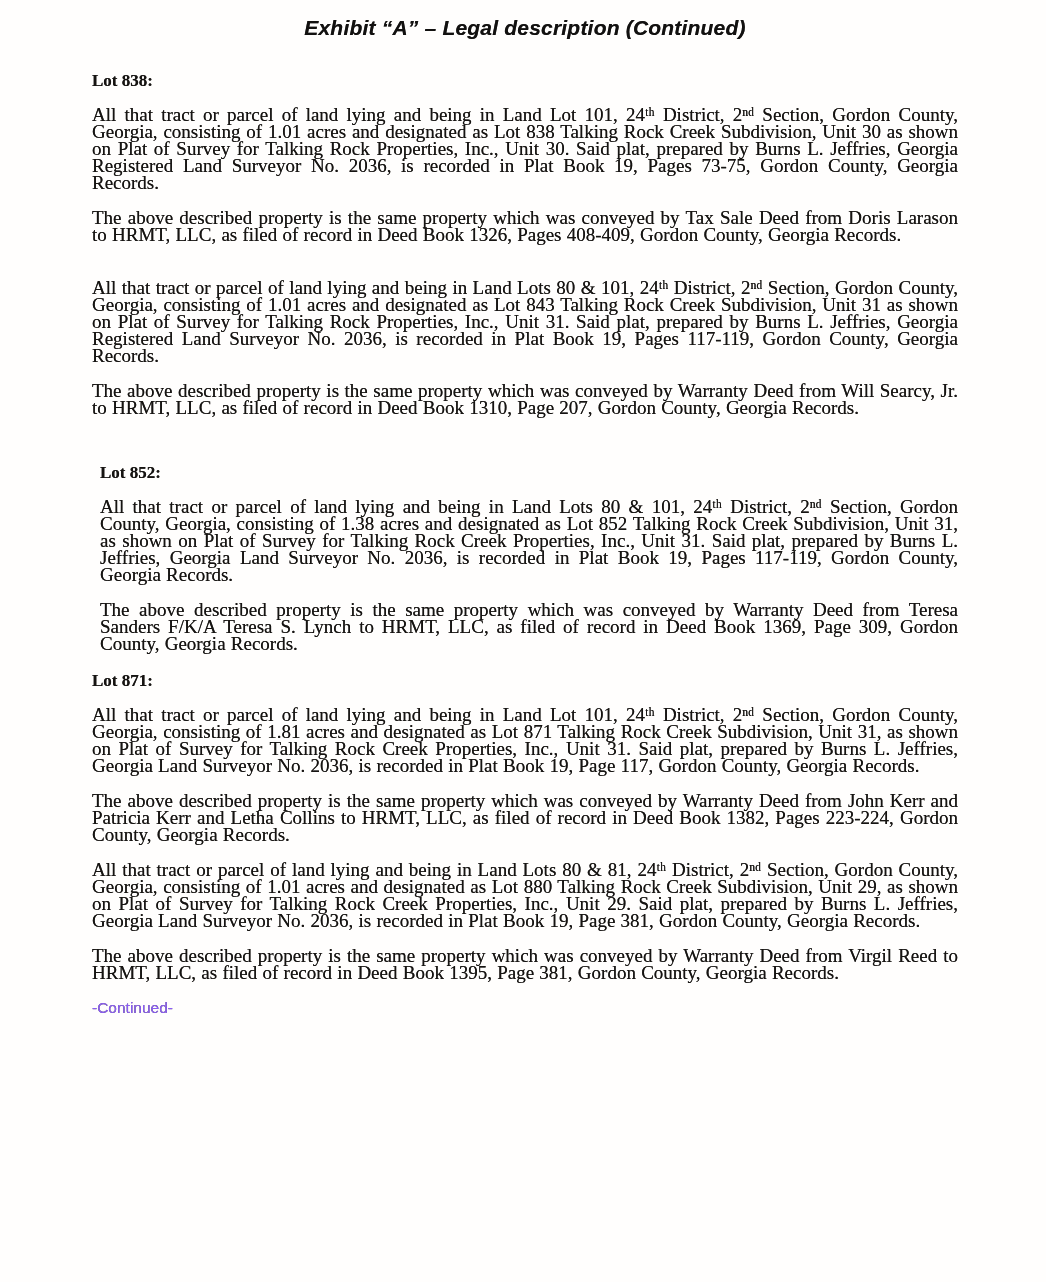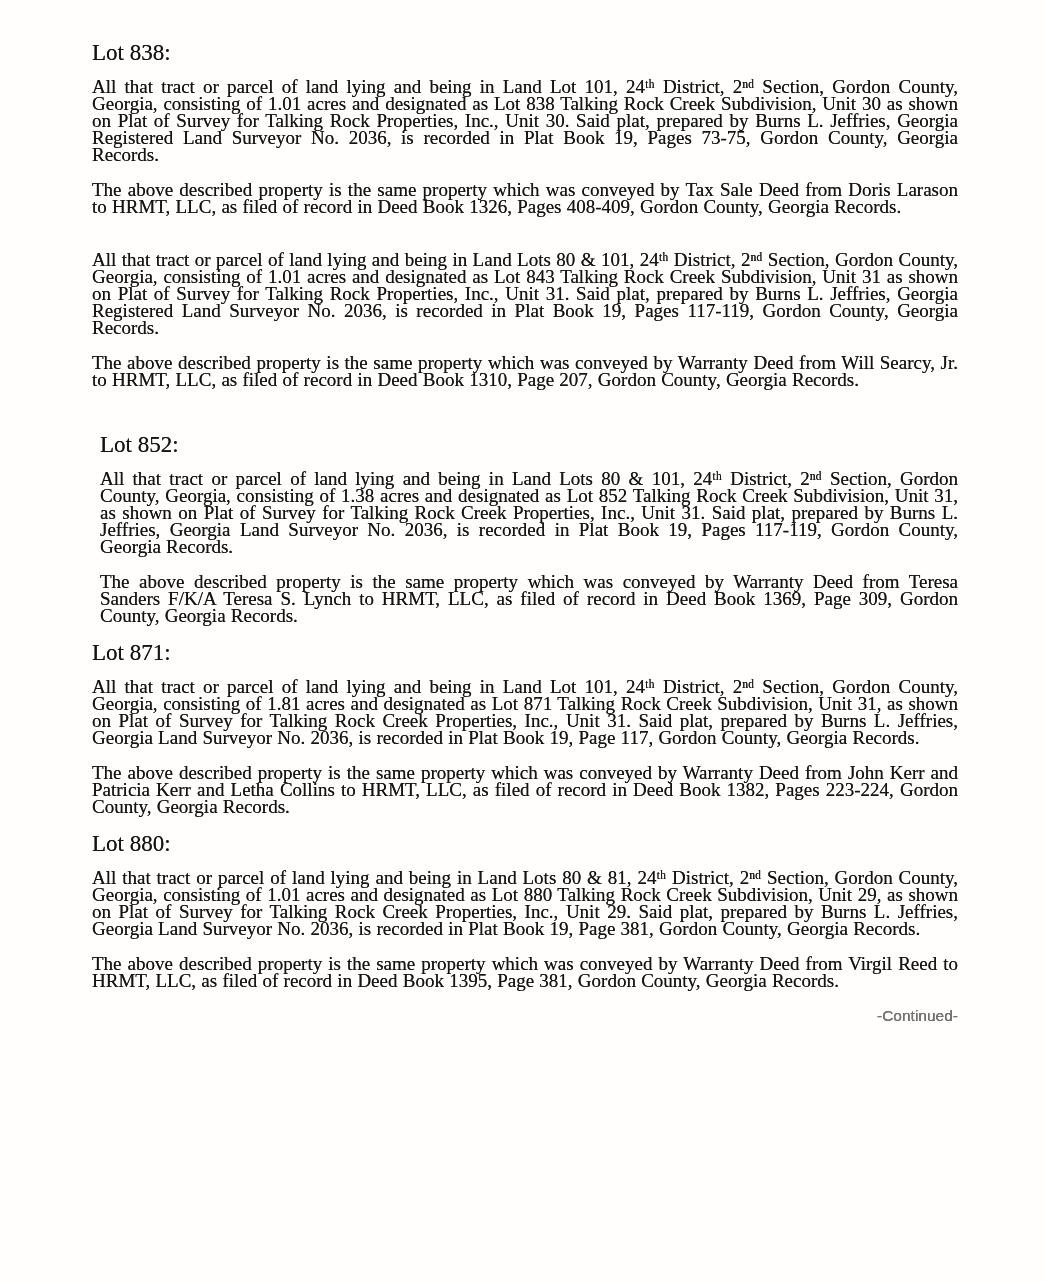--- a/index.html
+++ b/index.html
@@ -31,47 +31,48 @@
   }
   .sections { display: block; }
   .section { margin: 0; }
   
   .section:nth-of-type(1) { margin-top: 26px; }
   .section:nth-of-type(2) { margin-top: 36px; }
   .section:nth-of-type(3) { margin-top: 46px; padding-left: 8px; }
   .section:nth-of-type(4) { margin-top: 2px; }
   .section:nth-of-type(5) { margin-top: 12px; }
   .lot-heading {
-    font-size: 23px;
+    font-size: 17px;
     line-height: 21px;
     margin: 0 0 15px 0;
-    font-weight: normal;
+    font-weight: bold;
     text-shadow: 0 0 0.55px rgba(22,20,18,0.8);
   }
   .para {
     margin: 0 0 18px 0;
     font-size: 19px;
     line-height: 17px;
     text-align: justify;
     text-shadow: 0 0 0.55px rgba(22,20,18,0.8);
     word-spacing: 0.5px;
   }
   .page-footer {
     margin-top: 14px;
-    text-align: right;
+    text-align: left;
     font-family: "Liberation Sans", "DejaVu Sans", sans-serif;
     font-size: 15.5px;
-    color: #737373;
+    color: #8b5cf6;
     text-shadow: 0 0 0.5px rgba(22,20,18,0.75);
   }
 </style>
 </head>
 <body>
 
 <div class="page">
+  <h1 class="doc-title">Exhibit “A” – Legal description (Continued)</h1>
 
   <div class="sections">
   <div class="section">
     <div class="lot-heading">Lot 838:</div>
     <div class="section-paragraphs">
           <p class="para">All that tract or parcel of land lying and being in Land Lot 101, 24ᵗʰ District, 2ⁿᵈ Section, Gordon County, Georgia, consisting of 1.01 acres and designated as Lot 838 Talking Rock Creek Subdivision, Unit 30 as shown on Plat of Survey for Talking Rock Properties, Inc., Unit 30.  Said plat, prepared by Burns L. Jeffries, Georgia Registered Land Surveyor No. 2036, is recorded in Plat Book 19, Pages 73-75, Gordon County, Georgia Records.</p>
           <p class="para">The above described property is the same property which was conveyed by Tax Sale Deed from Doris Larason to HRMT, LLC, as filed of record in Deed Book 1326, Pages 408-409, Gordon County, Georgia Records.</p>
         </div>
   </div>
 
@@ -92,21 +93,20 @@
 
   <div class="section">
     <div class="lot-heading">Lot 871:</div>
     <div class="section-paragraphs">
           <p class="para">All that tract or parcel of land lying and being in Land Lot 101, 24ᵗʰ District, 2ⁿᵈ Section, Gordon County, Georgia, consisting of 1.81 acres and designated as Lot 871 Talking Rock Creek Subdivision, Unit 31, as shown on Plat of Survey for Talking Rock Creek Properties, Inc., Unit 31. Said plat, prepared by Burns L. Jeffries, Georgia Land Surveyor No. 2036, is recorded in Plat Book 19, Page 117, Gordon County, Georgia Records.</p>
           <p class="para">The above described property is the same property which was conveyed by Warranty Deed from John Kerr and Patricia Kerr and Letha Collins to HRMT, LLC, as filed of record in Deed Book 1382, Pages 223-224, Gordon County, Georgia Records.</p>
         </div>
   </div>
 
   <div class="section">
-    <div class="lot-heading">Lot 880:</div>
     <div class="section-paragraphs">
           <p class="para">All that tract or parcel of land lying and being in Land Lots 80 &amp; 81, 24ᵗʰ District, 2ⁿᵈ Section, Gordon County, Georgia, consisting of 1.01 acres and designated as Lot 880 Talking Rock Creek Subdivision, Unit 29, as shown on Plat of Survey for Talking Rock Creek Properties, Inc., Unit 29. Said plat, prepared by Burns L. Jeffries, Georgia Land Surveyor No. 2036, is recorded in Plat Book 19, Page 381, Gordon County, Georgia Records.</p>
           <p class="para">The above described property is the same property which was conveyed by Warranty Deed from Virgil Reed to HRMT, LLC, as filed of record in Deed Book 1395, Page 381, Gordon County, Georgia Records.</p>
         </div>
   </div>
 </div>
 
   <div class="page-footer">-Continued-</div>
 </div>
 

